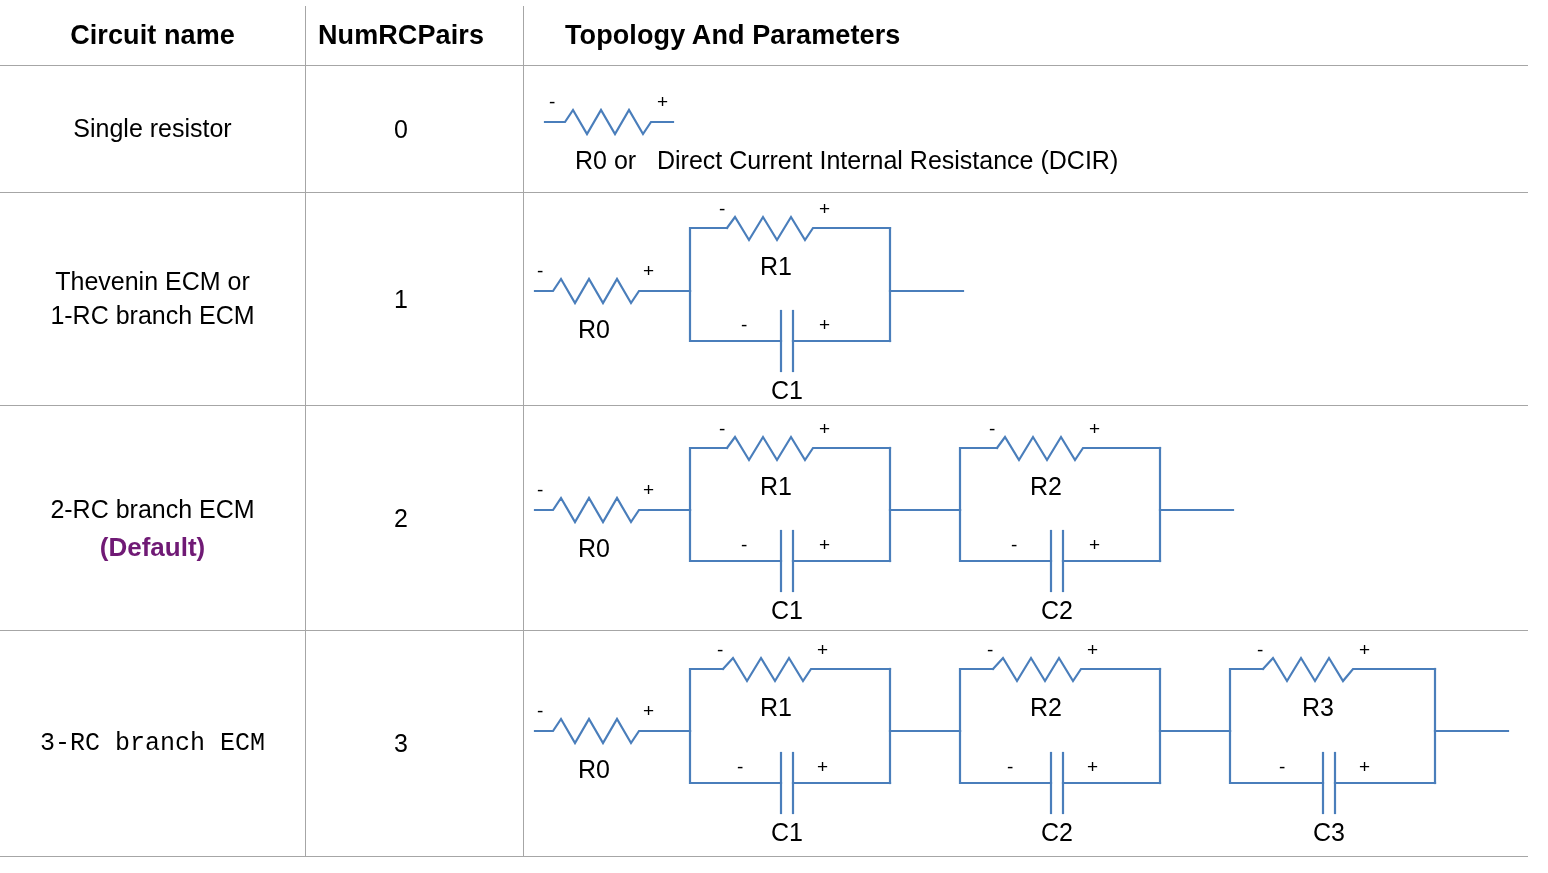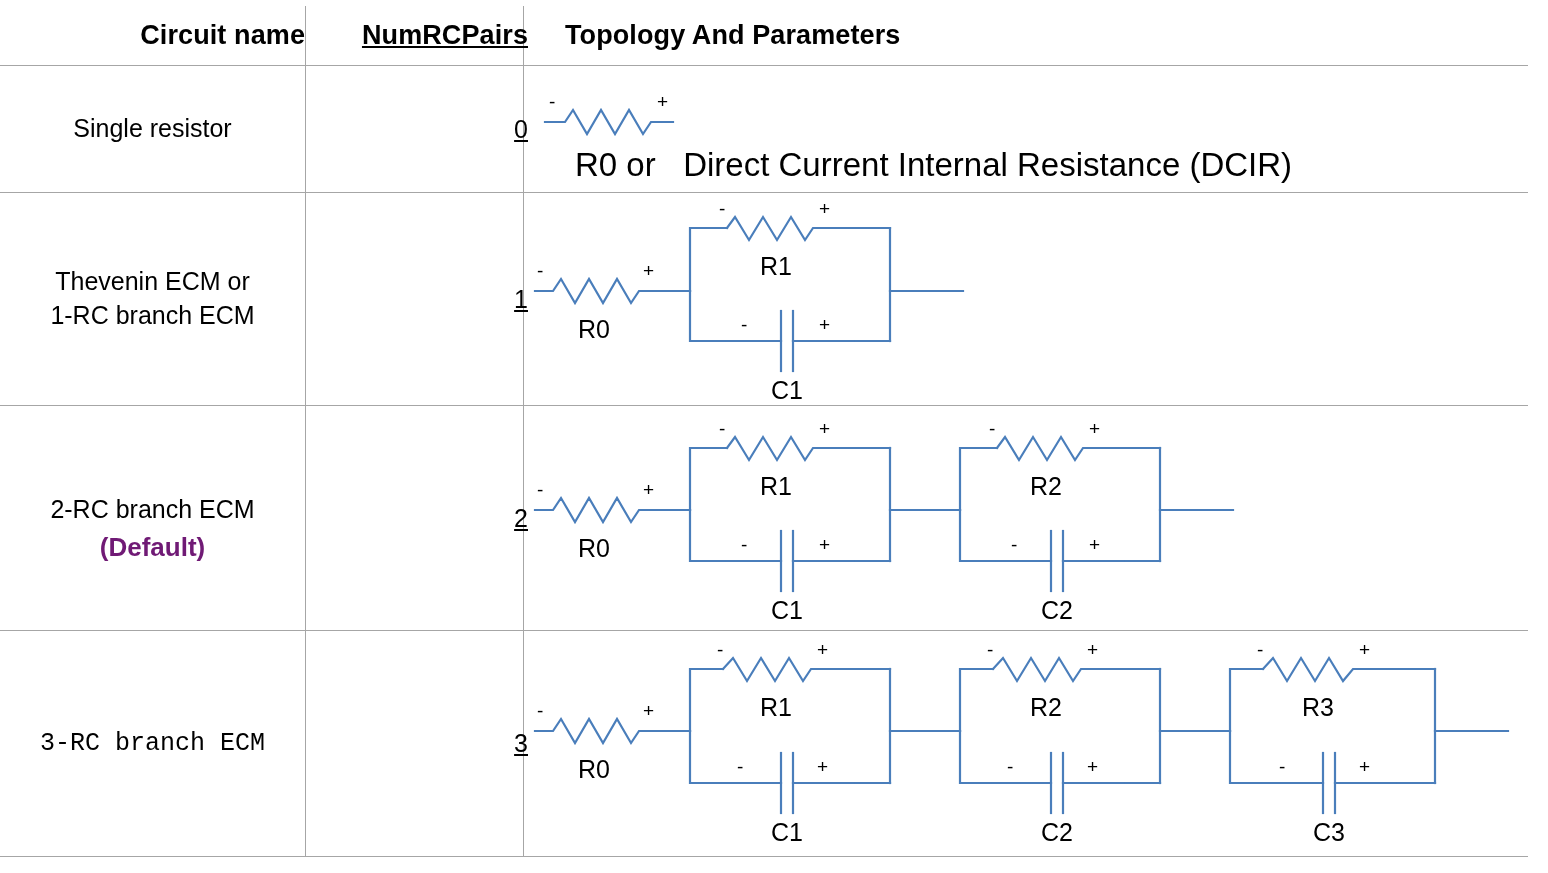--- a/index.html
+++ b/index.html
@@ -11,32 +11,32 @@
   }
   .table-wrap{position:relative;width:1548px;height:873px;}
 
   
   .hline{position:absolute;left:0;width:1528px;height:1px;background:#a6a6a6;}
   .vline{position:absolute;width:1px;background:#a6a6a6;}
 
   
   .cell{position:absolute;box-sizing:border-box;}
   .c-name{width:305px;left:0;text-align:center;}
-  .c-num{width:218px;left:310px;text-align:center;text-decoration:underline;}
+  .c-num{width:218px;left:292px;text-align:center;}
   .c-topo{left:523px;width:1005px;}
 
   .hdr-text{font-size:27px;font-weight:bold;letter-spacing:.1px;}
   .body-text{font-size:25px;font-weight:normal;line-height:1.35;}
   .num-text{font-size:25px;}
   .default-text{font-size:26px;font-weight:bold;color:#701a75;display:block;margin-top:6px;}
 
-  .vcenter{display:flex;align-items:center;justify-content:flex-end;height:100%;}
+  .vcenter{display:flex;align-items:center;justify-content:center;height:100%;}
   .vcenter-col{display:flex;flex-direction:column;align-items:center;justify-content:center;height:100%;}
 
-  .note-line{position:absolute;font-size:33px;white-space:pre;text-align:right;}
+  .note-line{position:absolute;font-size:25px;white-space:pre;text-align:right;}
 
   svg{display:block;overflow:visible;}
   .wire{stroke:#4A7EBB;stroke-width:2.2;fill:none;stroke-linecap:square;stroke-linejoin:miter;}
   .sgn{font-family:"Liberation Sans","DejaVu Sans",sans-serif;font-size:19px;fill:#000;}
   .lbl{font-family:"Liberation Sans","DejaVu Sans",sans-serif;font-size:25px;fill:#000;}
 </style>
 </head>
 <body>
 
 <div class="table-wrap">

